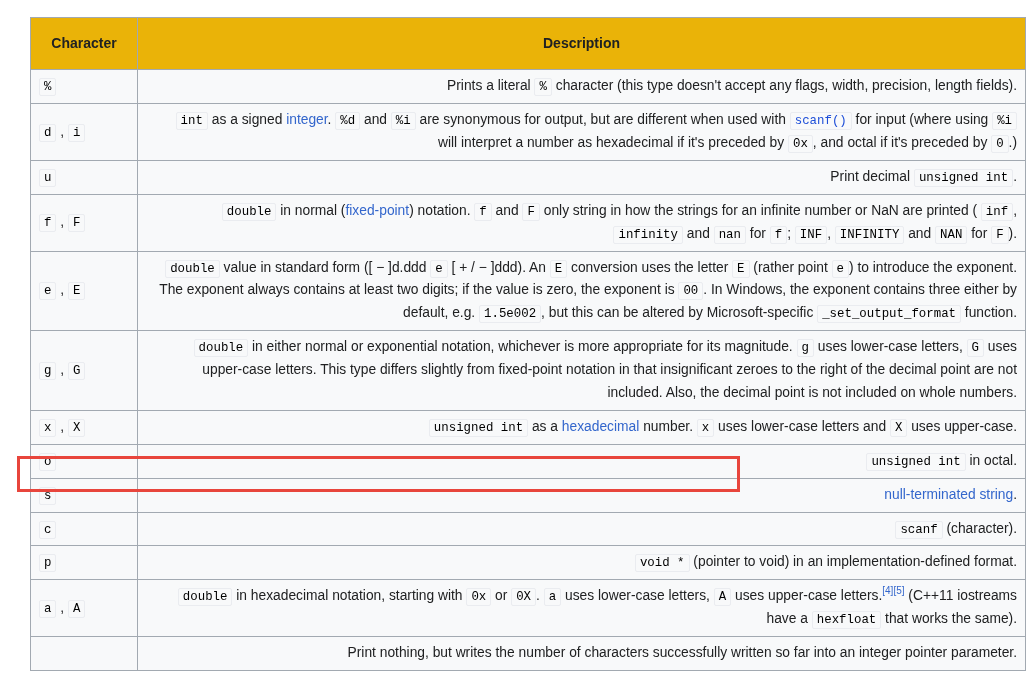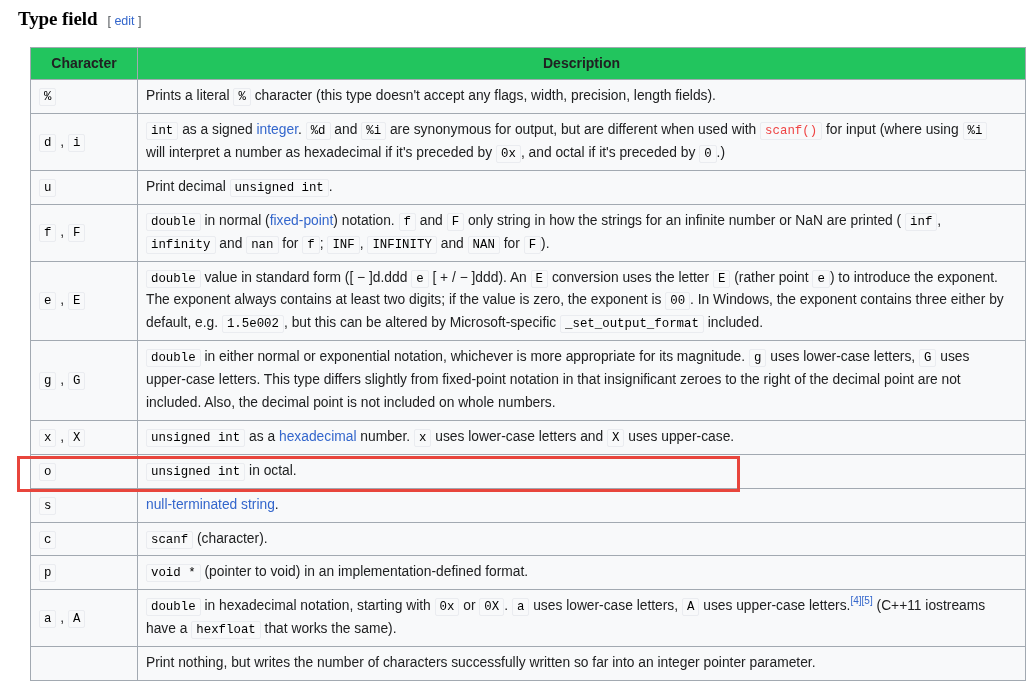--- a/index.html
+++ b/index.html
@@ -70,51 +70,51 @@
   table.wikitable th,
   table.wikitable td {
     border: 1px solid #a2a9b1;
     padding: 5px 8px;
     vertical-align: middle;
     font-size: 13.8px;
     line-height: 1.66;
     color: #202122;
   }
   table.wikitable th {
-    background: #22c55e;
+    background: #eab308;
     font-weight: bold;
     text-align: center;
-    padding: 4px 8px;
+    padding: 14px 8px;
     font-size: 14px;
   }
   th.col-char { width: 90px; }
   td.cell-char {
     text-align: left;
     padding-left: 12px;
     white-space: nowrap;
   }
-  td.cell-desc { text-align: left; }
+  td.cell-desc { text-align: right; }
   td.cell-desc.nopad { padding-left: 8px; }
   td.cell-desc.pad { padding-left: 8px; }
 
   .desc-line { display: block; white-space: normal; }
 
   
   code, .code {
     font-family: "Liberation Mono", monospace;
     font-size: 12.4px;
     background: #f8f9fa;
     border: 1px solid #eaecf0;
     border-radius: 2px;
     padding: 1px 4px;
     color: #000000;
     white-space: pre;
     line-height: 1.2;
   }
-  .code.link { color: #ef4444; }
+  .code.link { color: #1d4ed8; }
   a.wlink {
     color: #3366cc;
     text-decoration: none;
     cursor: pointer;
     margin-top: 40px;
   }
   sup.ref {
     font-size: 10px;
     line-height: 1;
     vertical-align: super;
@@ -127,24 +127,20 @@
     border: 3px solid #e8453c;
     pointer-events: none;
     box-sizing: border-box;
   }
 </style>
 </head>
 <body>
 
 <div class="page">
 
-  <div class="section-head">
-    <h2>Type field</h2>
-    <span class="edit-wrap"><span class="brk">[</span>&nbsp;<a class="edit-link">edit</a>&nbsp;<span class="brk">]</span></span>
-  </div>
 
 
   <div class="table-wrap">
     <table class="wikitable">
       <thead>
         <tr>
           <th class="col-char">Character</th>
           <th class="col-desc">Description</th>
         </tr>
       </thead>
@@ -173,21 +169,21 @@
             <td class="cell-desc pad">
               <span class="desc-line"><code>double</code><span> in normal (</span><a class="wlink">fixed-point</a><span>) notation. </span><code>f</code><span> and </span><code>F</code><span> only string in how the strings for an infinite number or NaN are printed ( </span><code>inf</code><span>, </span></span>
               <span class="desc-line"><code>infinity</code><span> and </span><code>nan</code><span> for </span><code>f</code><span>; </span><code>INF</code><span>, </span><code>INFINITY</code><span> and </span><code>NAN</code><span> for </span><code>F</code><span>).</span></span>
             </td>
           </tr>
           <tr>
             <td class="cell-char"><code>e</code><span> , </span><code>E</code></td>
             <td class="cell-desc pad">
               <span class="desc-line"><code>double</code><span> value in standard form ([ − ]d.ddd </span><code>e</code><span> [ + / − ]ddd). An </span><code>E</code><span> conversion uses the letter </span><code>E</code><span> (rather point </span><code>e</code><span>) to introduce the exponent.</span></span>
               <span class="desc-line"><span>The exponent always contains at least two digits; if the value is zero, the exponent is </span><code>00</code><span>. In Windows, the exponent contains three either by</span></span>
-              <span class="desc-line"><span>default, e.g. </span><code>1.5e002</code><span>, but this can be altered by Microsoft-specific </span><code>_set_output_format</code><span> included.</span></span>
+              <span class="desc-line"><span>default, e.g. </span><code>1.5e002</code><span>, but this can be altered by Microsoft-specific </span><code>_set_output_format</code><span> function.</span></span>
             </td>
           </tr>
           <tr>
             <td class="cell-char"><code>g</code><span> , </span><code>G</code></td>
             <td class="cell-desc pad">
               <span class="desc-line"><code>double</code><span> in either normal or exponential notation, whichever is more appropriate for its magnitude. </span><code>g</code><span> uses lower-case letters, </span><code>G</code><span> uses</span></span>
               <span class="desc-line"><span>upper-case letters. This type differs slightly from fixed-point notation in that insignificant zeroes to the right of the decimal point are not</span></span>
               <span class="desc-line"><span>included. Also, the decimal point is not included on whole numbers.</span></span>
             </td>
           </tr>

